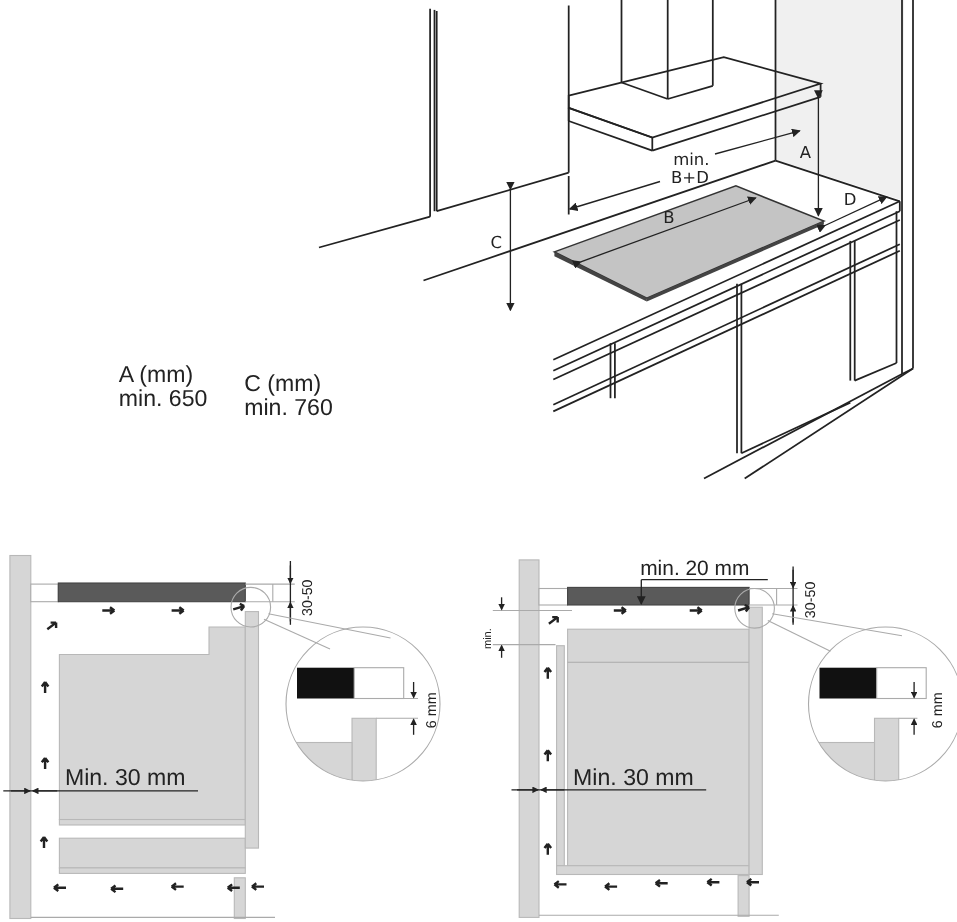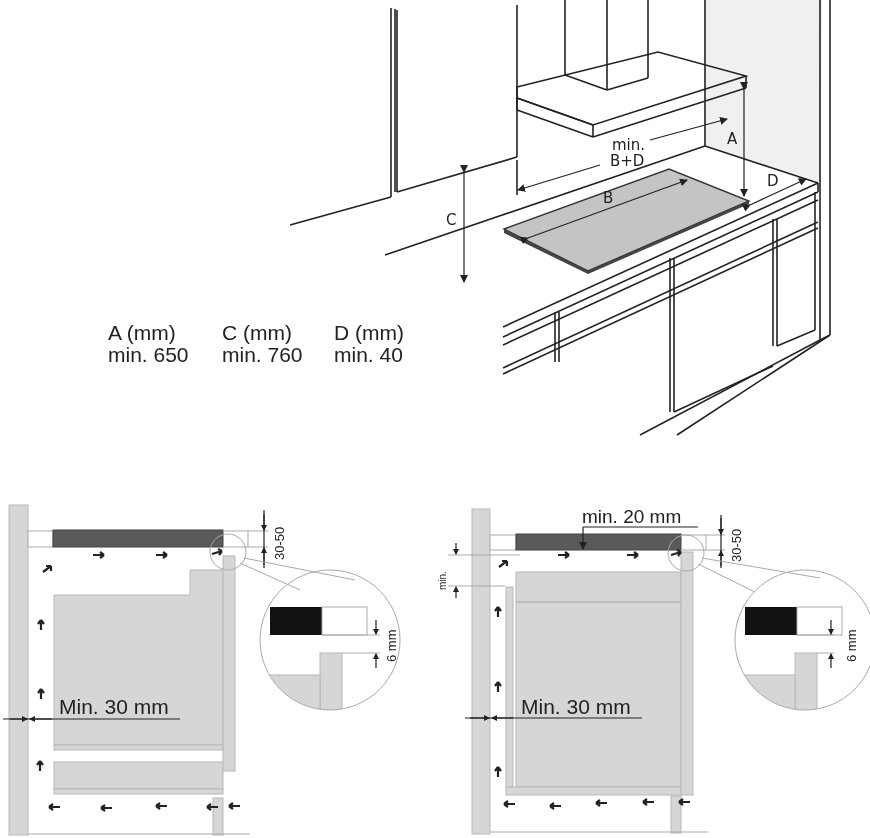--- a/index.html
+++ b/index.html
@@ -11,21 +11,21 @@
     .gray { fill: #d6d6d6; stroke: #b8b8b8; stroke-width: 1; }
     .hob { fill: #5a5a5a; stroke: #444; stroke-width: 1; }
     .lbl { font-family: "DejaVu Sans", sans-serif; font-size: 15px; fill: #222; }
     .big { font-family: "Liberation Sans", sans-serif; font-size: 21px; fill: #222; }
     .mid { font-family: "Liberation Sans", sans-serif; font-size: 19px; fill: #222; }
     .small { font-family: "Liberation Sans", sans-serif; font-size: 13px; fill: #222; }
     .tiny { font-family: "Liberation Sans", sans-serif; font-size: 10px; fill: #222; }
     .legend { position: absolute; left: 108px; top: 322px; font-family: "Liberation Sans", sans-serif; font-size: 21px; line-height: 22px; color: #222; display: flex; gap: 0; align-items: center; }
     .legend .col { margin-right: 14px; }
     .legend .col:nth-child(1) { width: 100px; }
-    .legend .col:nth-child(2) { width: 98px; }
+    .legend .col:nth-child(2) { width: 98px; margin-top: 16px; }
   </style>
 </head>
 <body>
 
 <svg width="870" height="838" viewBox="0 0 870 838">
   <defs>
     <marker id="ah" markerWidth="8" markerHeight="8" refX="7" refY="4" orient="auto" markerUnits="userSpaceOnUse">
       <path d="M0,0 L8,4 L0,8 z" fill="#222"></path>
     </marker>
     <marker id="ahs" markerWidth="6" markerHeight="6" refX="5" refY="3" orient="auto" markerUnits="userSpaceOnUse">
@@ -249,17 +249,13 @@
 
 <div class="legend">
   <div class="col">
     <div>A (mm)</div>
     <div>min. 650</div>
   </div>
   <div class="col">
     <div>C (mm)</div>
     <div>min. 760</div>
   </div>
-  <div class="col">
-    <div>D (mm)</div>
-    <div>min. 40</div>
-  </div>
 </div>
 
 </body></html>

